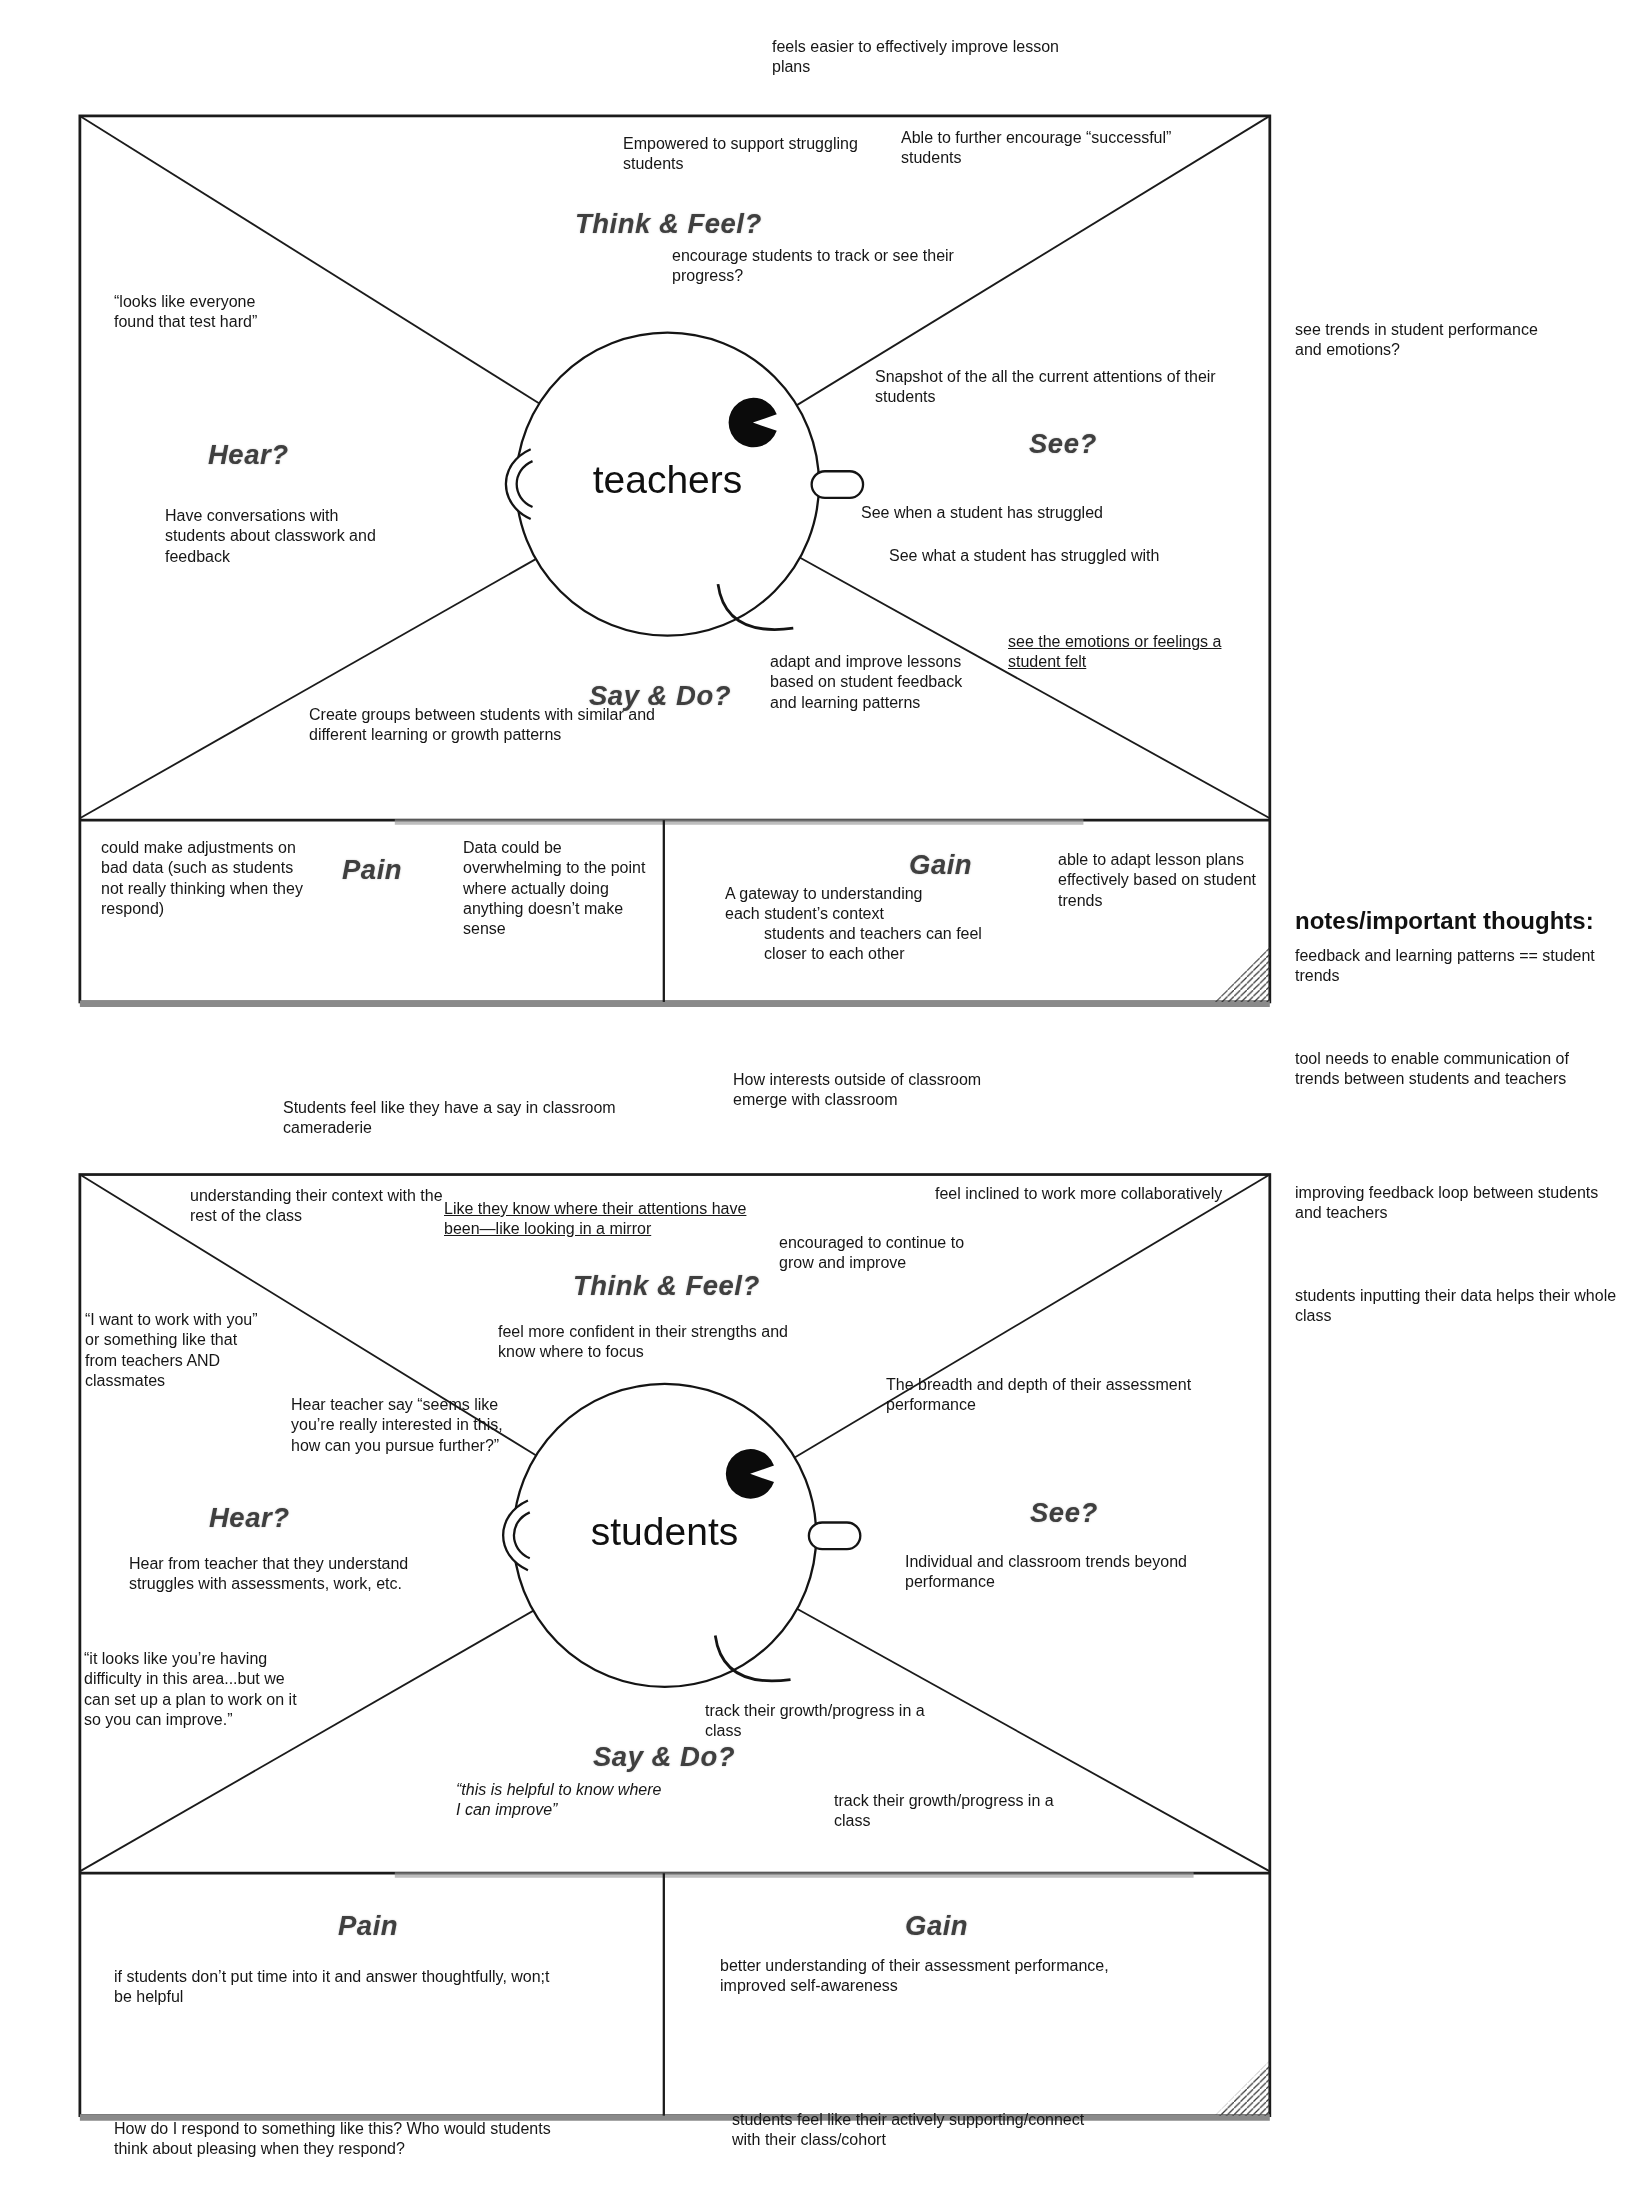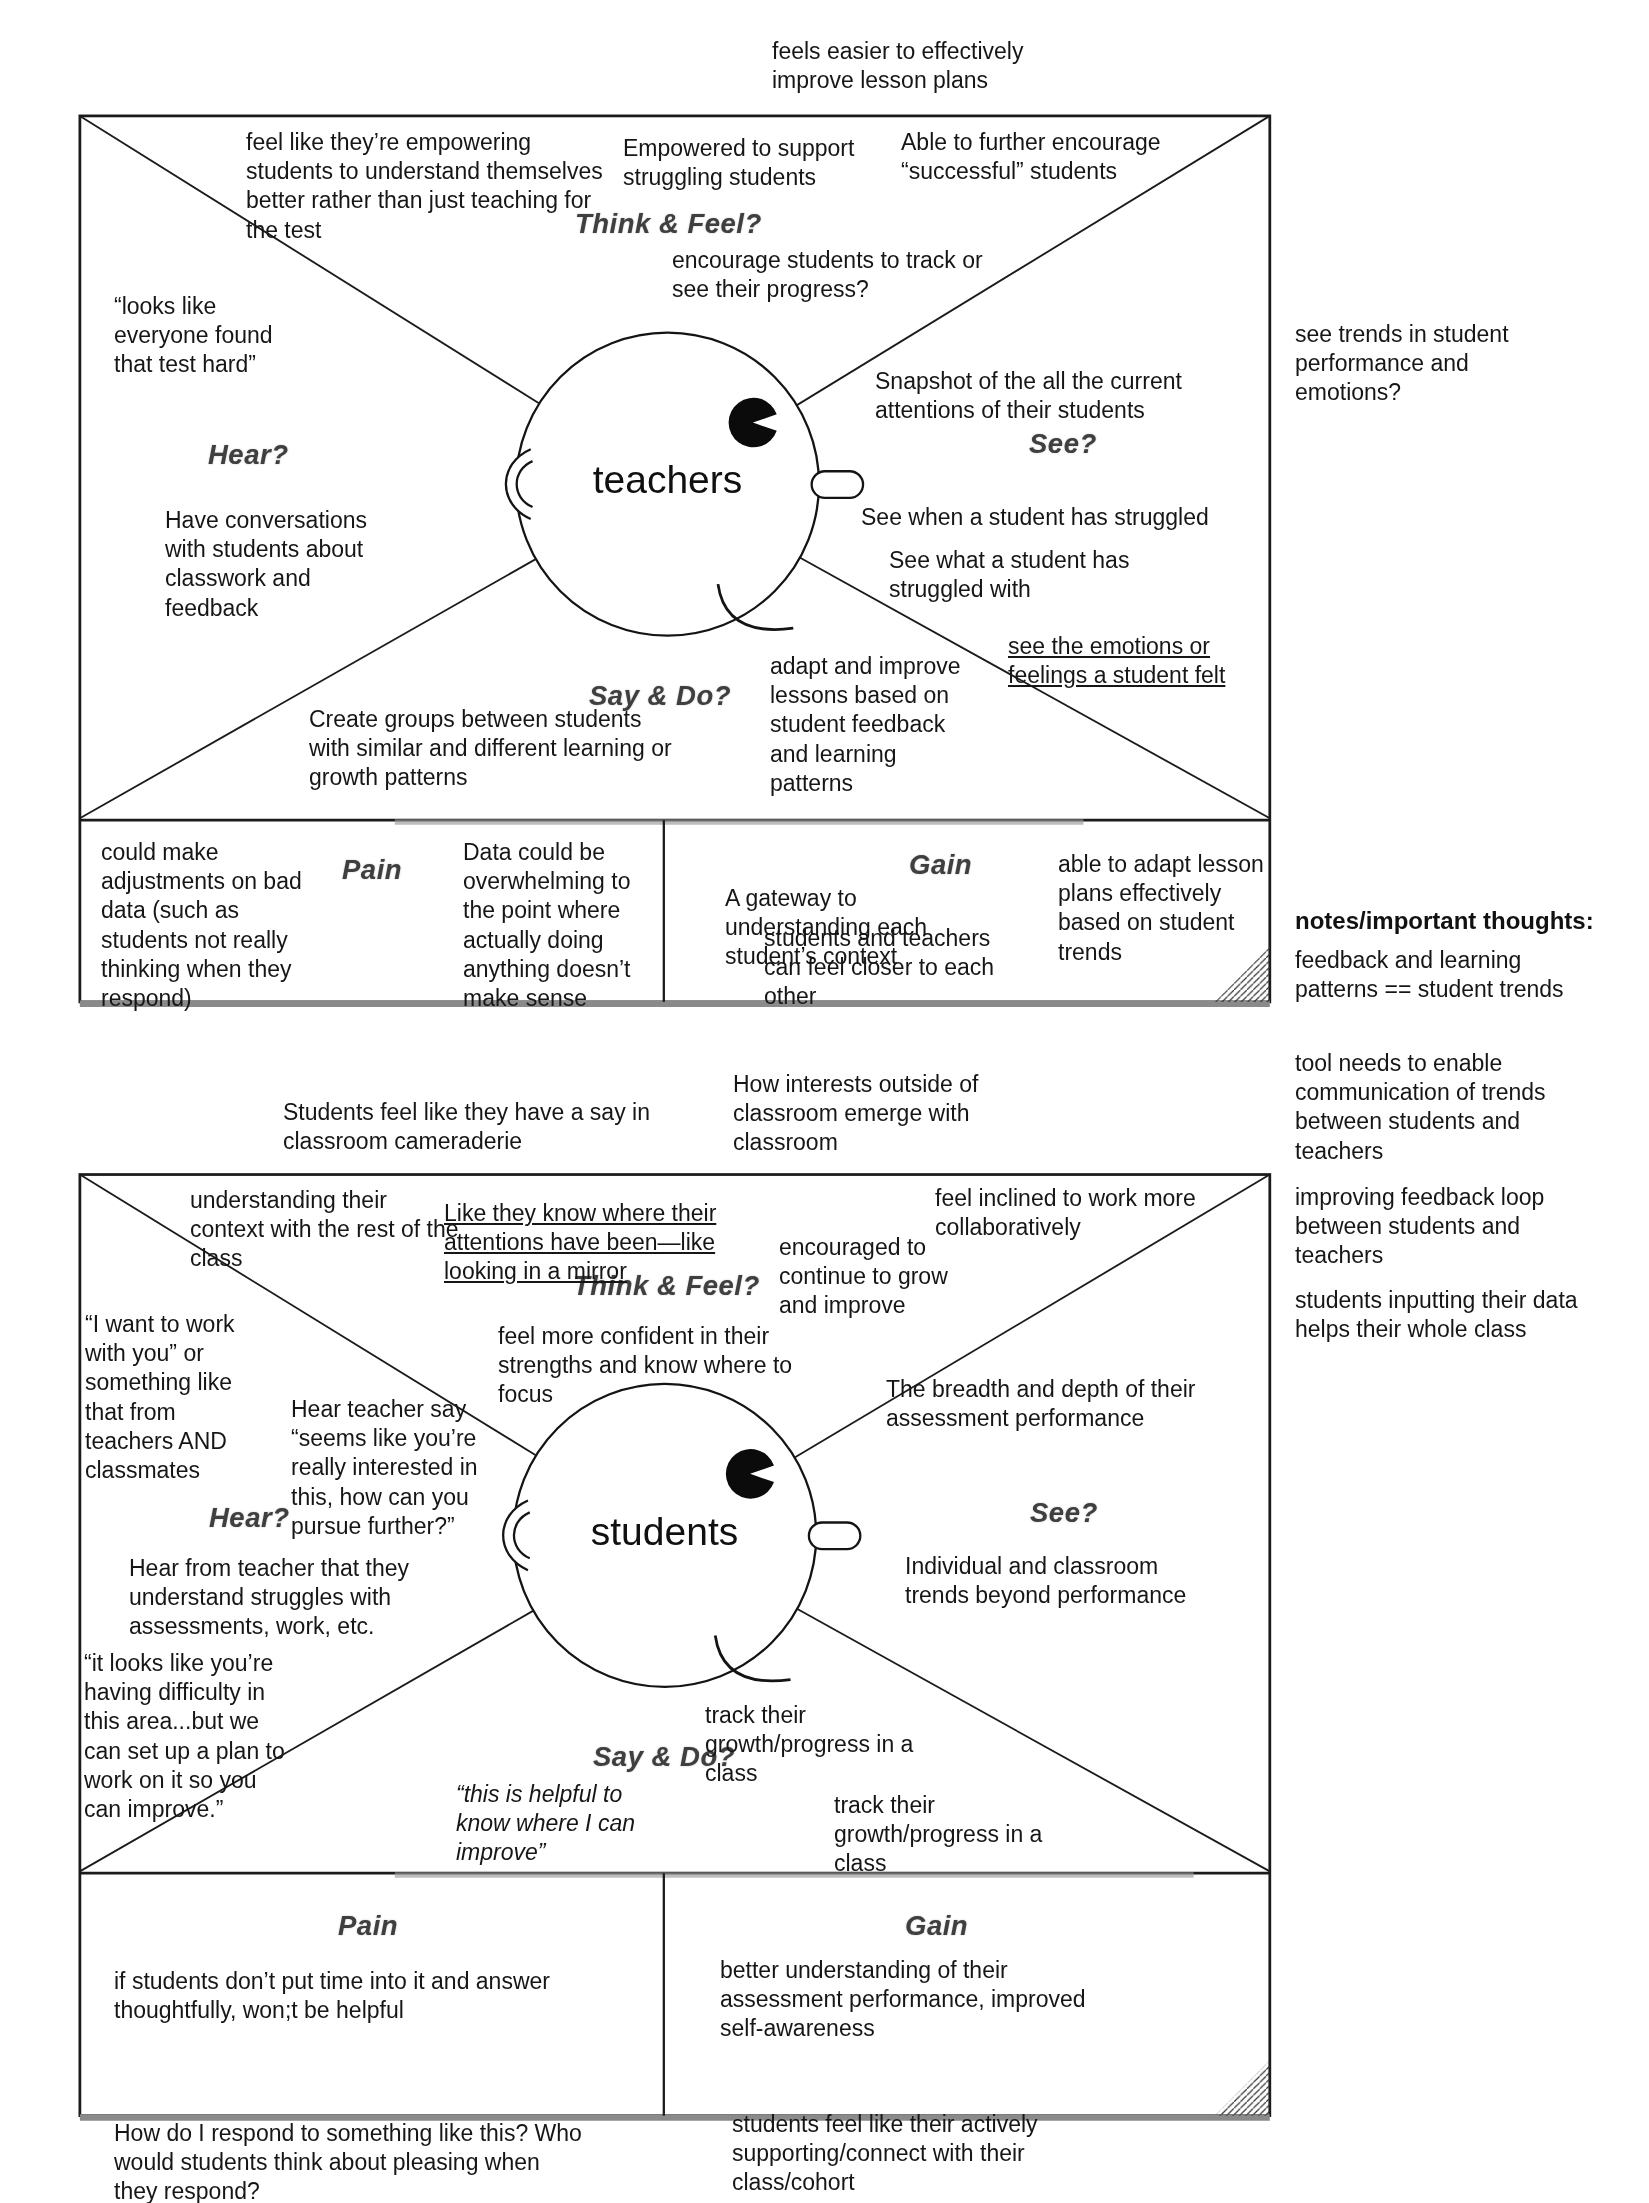--- a/index.html
+++ b/index.html
@@ -1,19 +1,19 @@
 <!DOCTYPE html>
 <html style="font-size:14.7px"><head>
 <meta charset="utf-8">
 <style>
   html,body{margin:0;padding:0;background:#ffffff;}
   .page{position:relative;width:1649px;height:2204px;background:#ffffff;overflow:hidden;
         font-family:"Liberation Sans", sans-serif;}
   .lines{position:absolute;left:0;top:0;}
-  .note{position:absolute;font-size:23px;line-height:1.27;color:#161616;}
+  .note{position:absolute;font-size:16px;line-height:1.27;color:#161616;}
   .quote{color:#161616;}
   .label{position:absolute;font-style:italic;font-weight:600;color:#3f3f3f;font-size:27.5px;
          letter-spacing:0.5px;text-shadow:0 0 1.8px rgba(130,130,130,.55);}
   .persona{position:absolute;font-size:39px;color:#101010;text-align:center;}
   .side-head{position:absolute;font-weight:bold;font-size:24px;color:#111;}
 </style>
 </head>
 <body>
 
 <div class="page">
@@ -74,21 +74,20 @@
 
   <div class="persona" style="left:530px;top:458px;width:275px;">teachers</div>
 
   <div class="label" style="left:575px;top:208px;">Think &amp; Feel?</div>
   <div class="label" style="left:208px;top:439px;">Hear?</div>
   <div class="label" style="left:1029px;top:428px;">See?</div>
   <div class="label" style="left:589px;top:680px;">Say &amp; Do?</div>
   <div class="label" style="left:342px;top:854px;">Pain</div>
   <div class="label" style="left:909px;top:849px;">Gain</div>
 
-  <div class="note" style="left:246px;top:128px;width:363px;">feel like they’re empowering students to understand themselves better rather than just teaching for the test</div>
   <div class="note" style="left:623px;top:134px;width:262px;">Empowered to support struggling students</div>
   <div class="note" style="left:901px;top:128px;width:271px;">Able to further encourage “successful” students</div>
   <div class="note" style="left:672px;top:246px;width:326px;">encourage students to track or see their progress?</div>
 
   <div class="note" style="left:875px;top:367px;width:344px;">Snapshot of the all the current attentions of their students</div>
   <div class="note" style="left:861px;top:503px;width:395px;">See when a student has struggled</div>
   <div class="note" style="left:889px;top:546px;width:280px;">See what a student has struggled with</div>
   <div class="note" style="left:1008px;top:632px;width:253px;text-decoration:underline;">see the emotions or feelings a student felt</div>
 
   <div class="note quote" style="left:114px;top:292px;width:179px;">“looks like everyone found that test hard”</div>

